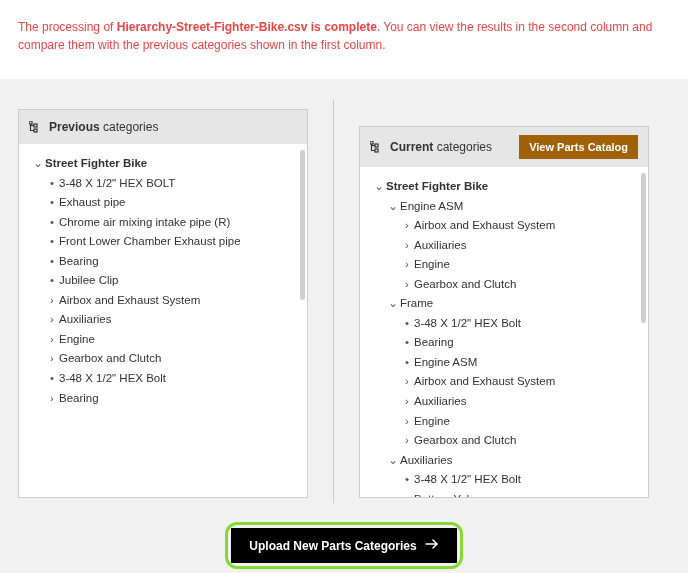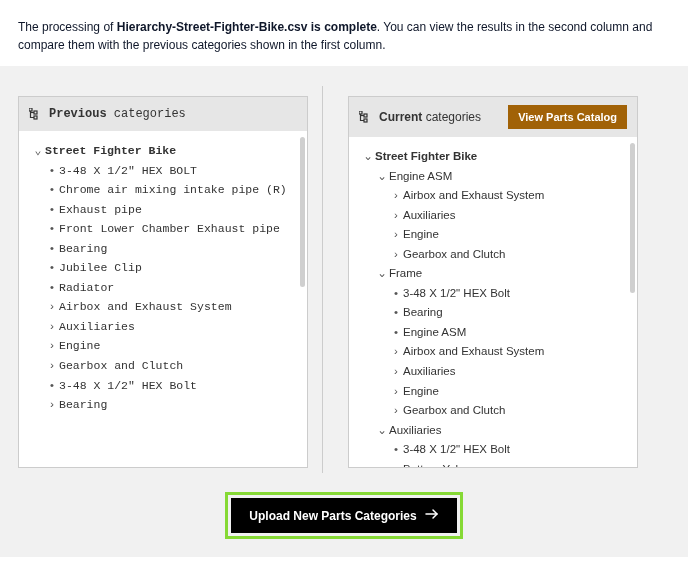--- a/index.html
+++ b/index.html
@@ -4,42 +4,42 @@
   <style>
     * { box-sizing: border-box; margin: 0; padding: 0; }
     body {
       font-family: Arial, Helvetica, sans-serif;
       background: #fff;
       width: 688px;
       font-size: 12px;
       color: #333;
     }
     .notice {
-      padding: 18px 18px 12px 18px;
-      color: #0f172a;
+      padding: 18px 18px 25px 18px;
+      color: #ef4444;
       font-size: 12px;
       line-height: 1.5;
     }
     .notice strong { font-weight: 700; }
     .main {
       background: #f1f1f1;
       padding: 30px 18px 18px 18px;
       display: flex;
       gap: 0;
       position: relative;
     }
     .panel {
       background: #fff;
       border: 1px solid #ccc;
       width: 290px;
       display: flex;
       flex-direction: column;
     }
-    .panel-left { margin-right: 14px; font-family: Liberation Mono, monospace; }
-    .panel-right { margin-left: 25px; }
+    .panel-left { margin-right: 25px; }
+    .panel-right { margin-left: 25px; margin-top: 17px; }
     .divider {
       width: 1px;
       background: #ccc;
       margin-top: -10px;
       margin-bottom: -5px;
     }
     .panel-head {
       background: #e6e6e6;
       display: flex;
       align-items: center;
@@ -87,21 +87,21 @@
     .bullet-ch { display:inline-block; width:10px; text-align:center; margin-right:2px; color:#555; }
     .bold { font-weight: 700; }
     .footer {
       background: #f1f1f1;
       padding: 6px 0 18px 0;
       display: flex;
       justify-content: center;
     }
     .upload-wrap {
       border: 3px solid #86d935;
-      border-radius: 0;
+      border-radius: 12px;
       padding: 3px;
     }
     .upload-btn {
       background: #000;
       color: #fff;
       border: none;
       padding: 10px 18px;
       font-size: 12px;
       font-weight: 600;
       cursor: pointer;
@@ -131,26 +131,25 @@
               <path d="M1.5 4.5 H5"></path>
             </g>
           </svg>
       </span>
       <span class="panel-title"><b>Previous</b><span> categories</span></span>
     </div>
     <div class="panel-body">
       <ul class="tree" id="tree-previous">
           <li class="lvl0"><span class="bullet-ch">⌄</span><span class="bold">Street Fighter Bike</span></li>
           <li class="lvl1"><span class="bullet-ch">•</span><span>3-48 X 1/2" HEX BOLT</span></li>
+          <li class="lvl1"><span class="bullet-ch">•</span><span>Exhaust pipe</span></li>
           <li class="lvl1"><span class="bullet-ch">•</span><span>Chrome air mixing intake pipe (R)</span></li>
-          <li class="lvl1"><span class="bullet-ch">•</span><span>Exhaust pipe</span></li>
           <li class="lvl1"><span class="bullet-ch">•</span><span>Front Lower Chamber Exhaust pipe</span></li>
           <li class="lvl1"><span class="bullet-ch">•</span><span>Bearing</span></li>
           <li class="lvl1"><span class="bullet-ch">•</span><span>Jubilee Clip</span></li>
-          <li class="lvl1"><span class="bullet-ch">•</span><span>Radiator</span></li>
           <li class="lvl1"><span class="bullet-ch">›</span><span>Airbox and Exhaust System</span></li>
           <li class="lvl1"><span class="bullet-ch">›</span><span>Auxiliaries</span></li>
           <li class="lvl1"><span class="bullet-ch">›</span><span>Engine</span></li>
           <li class="lvl1"><span class="bullet-ch">›</span><span>Gearbox and Clutch</span></li>
           <li class="lvl1"><span class="bullet-ch">•</span><span>3-48 X 1/2" HEX Bolt</span></li>
           <li class="lvl1"><span class="bullet-ch">›</span><span>Bearing</span></li>
         </ul>
       <div class="scrollbar"></div>
     </div>
   </div>

